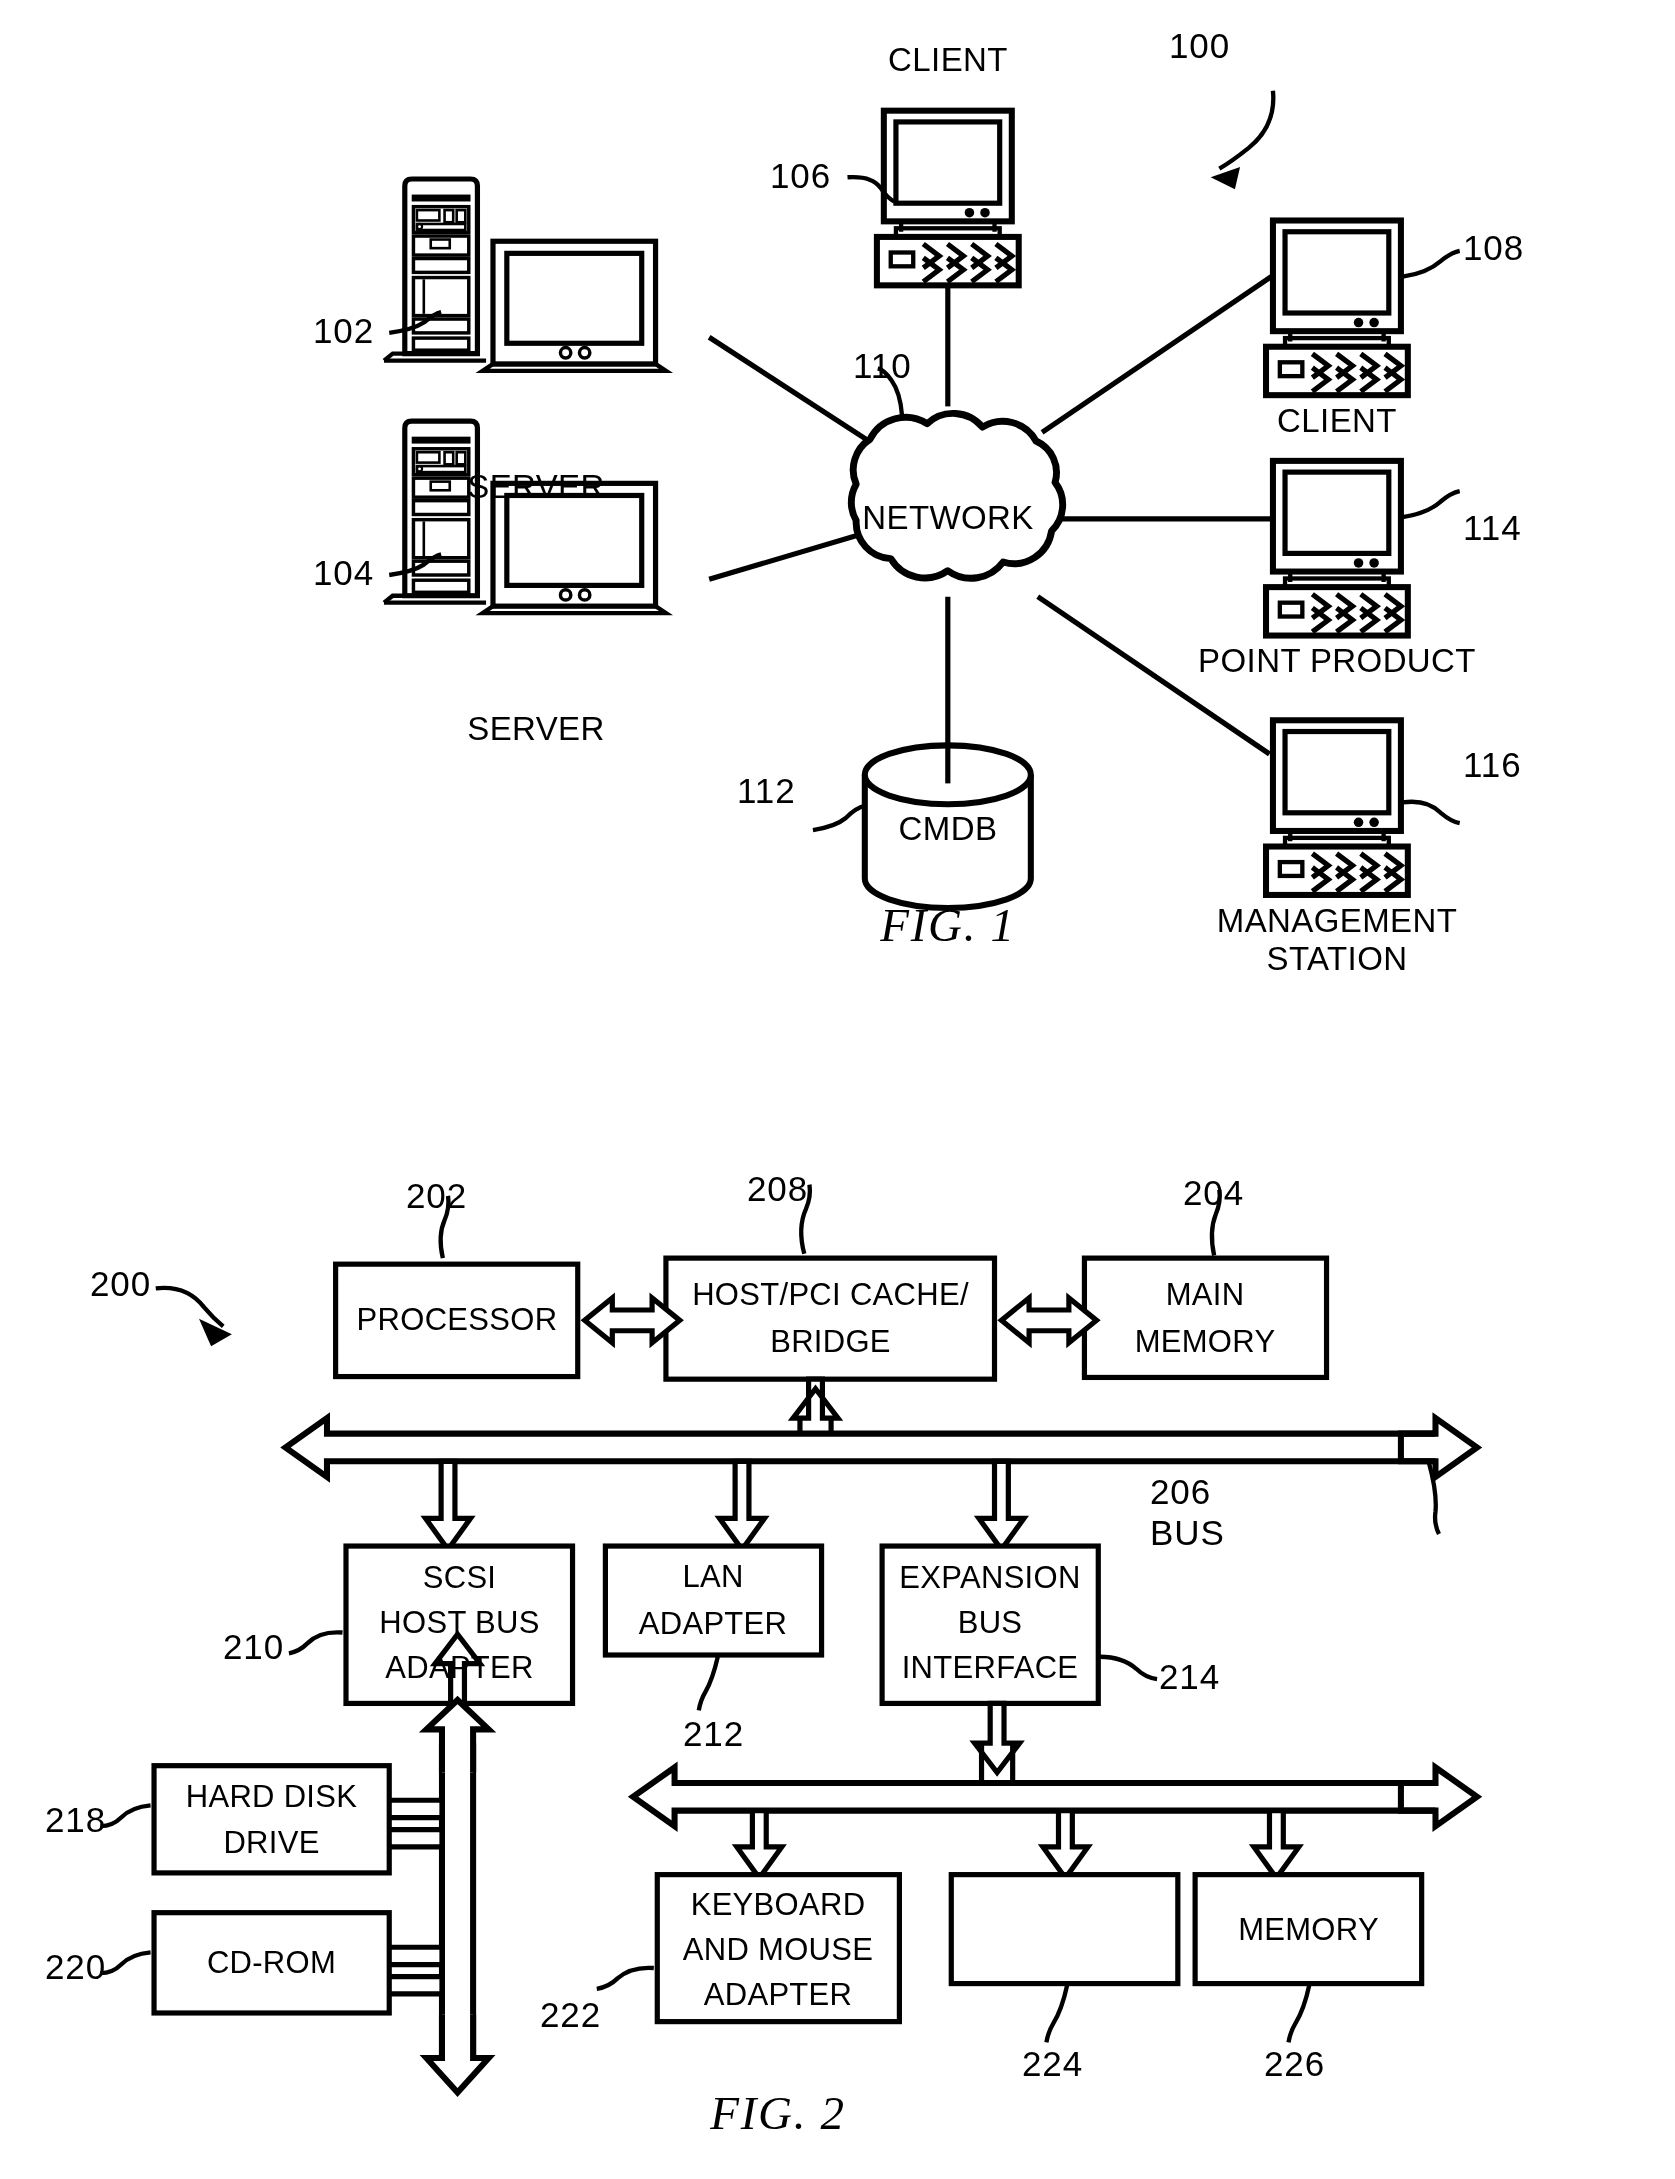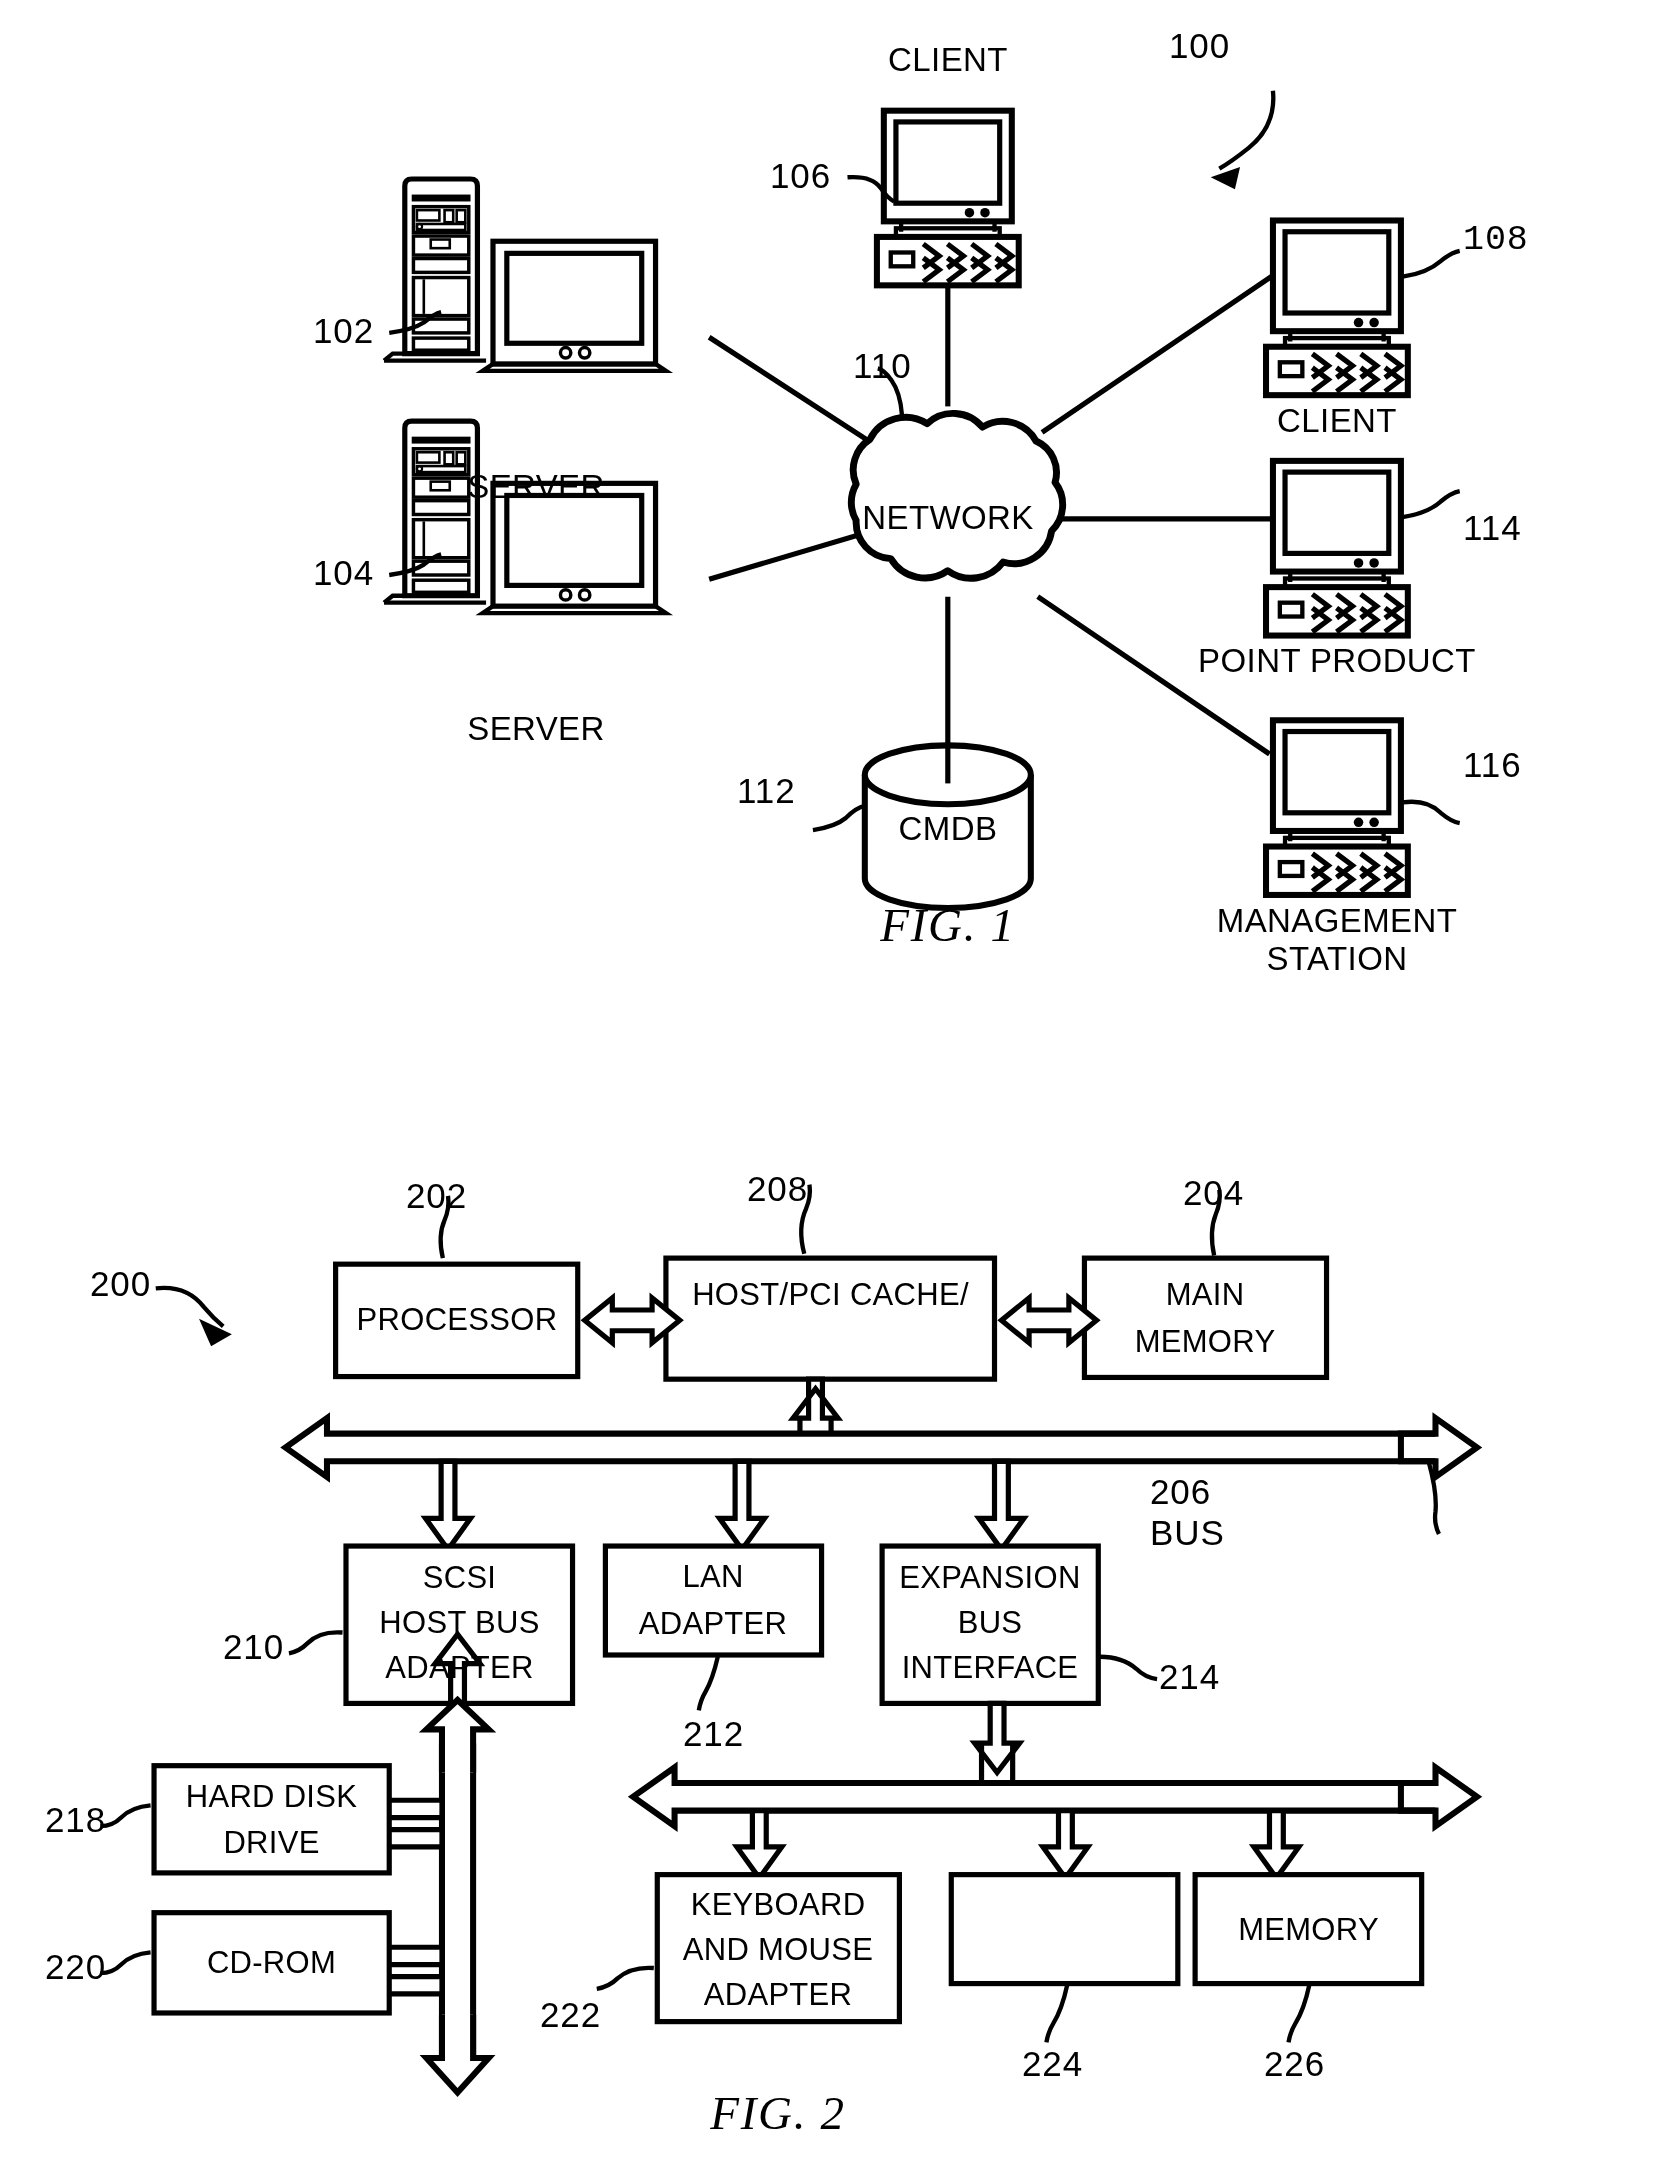--- a/index.html
+++ b/index.html
@@ -246,21 +246,21 @@
 
   <path d="M756 2276 q-26 -2 -42 12 q-10 10 -24 12" stroke="#000" stroke-width="5" fill="none"></path>
   <path d="M1234 2296 q-6 28 -16 44 q-6 10 -8 22" stroke="#000" stroke-width="5" fill="none"></path>
   <path d="M1514 2296 q-6 28 -16 44 q-6 10 -8 22" stroke="#000" stroke-width="5" fill="none"></path>
 </svg>
 
 <div class="lbl num" style="left:1169px;top:26px;">100</div>
 <div class="lbl num" style="left:313px;top:311px;">102</div>
 <div class="lbl num" style="left:313px;top:553px;">104</div>
 <div class="lbl num" style="left:770px;top:156px;">106</div>
-<div class="lbl num" style="left:1463px;top:220px;font-family:Liberation Mono, monospace;">108</div>
+<div class="lbl num" style="left:1463px;top:228px;">108</div>
 <div class="lbl num" style="left:853px;top:346px;">110</div>
 <div class="lbl num" style="left:737px;top:771px;">112</div>
 <div class="lbl num" style="left:1463px;top:460px;margin-top:48px;">114</div>
 <div class="lbl num" style="left:1463px;top:745px;">116</div>
 
 <div class="lbl cap ctr" style="left:948px;top:42px;">CLIENT</div>
 <div class="lbl cap ctr" style="left:536px;top:469px;">SERVER</div>
 <div class="lbl cap ctr" style="left:536px;top:711px;">SERVER</div>
 <div class="lbl cap ctr" style="left:1337px;top:403px;">CLIENT</div>
 <div class="lbl cap ctr" style="left:1337px;top:643px;">POINT PRODUCT</div>
@@ -282,20 +282,21 @@
 <div class="lbl num" style="left:45px;top:1947px;">220</div>
 <div class="lbl num" style="left:540px;top:1963px;margin-top:32px;">222</div>
 <div class="lbl num" style="left:1022px;top:2044px;">224</div>
 <div class="lbl num" style="left:1264px;top:2044px;">226</div>
 <div class="lbl num" style="left:1150px;top:1472px;">206</div>
 <div class="lbl num" style="left:1150px;top:1513px;">BUS</div>
 
 <div class="boxtxt" style="left:336px;top:1264px;width:242px;height:112px;">PROCESSOR</div>
 
 <div class="boxtxt" style="left:666px;top:1269px;width:329px;height:52px;">HOST/PCI CACHE/</div>
+<div class="boxtxt" style="left:666px;top:1316px;width:329px;height:52px;">BRIDGE</div>
 
 <div class="boxtxt" style="left:1084px;top:1269px;width:242px;height:52px;">MAIN</div>
 <div class="boxtxt" style="left:1084px;top:1316px;width:242px;height:52px;">MEMORY</div>
 
 <div class="boxtxt" style="left:346px;top:1555px;width:227px;height:45px;">SCSI</div>
 <div class="boxtxt" style="left:346px;top:1600px;width:227px;height:45px;">HOST BUS</div>
 <div class="boxtxt" style="left:346px;top:1645px;width:227px;height:45px;">ADAPTER</div>
 
 <div class="boxtxt" style="left:605px;top:1553px;width:216px;height:48px;">LAN</div>
 <div class="boxtxt" style="left:605px;top:1600px;width:216px;height:48px;">ADAPTER</div>

